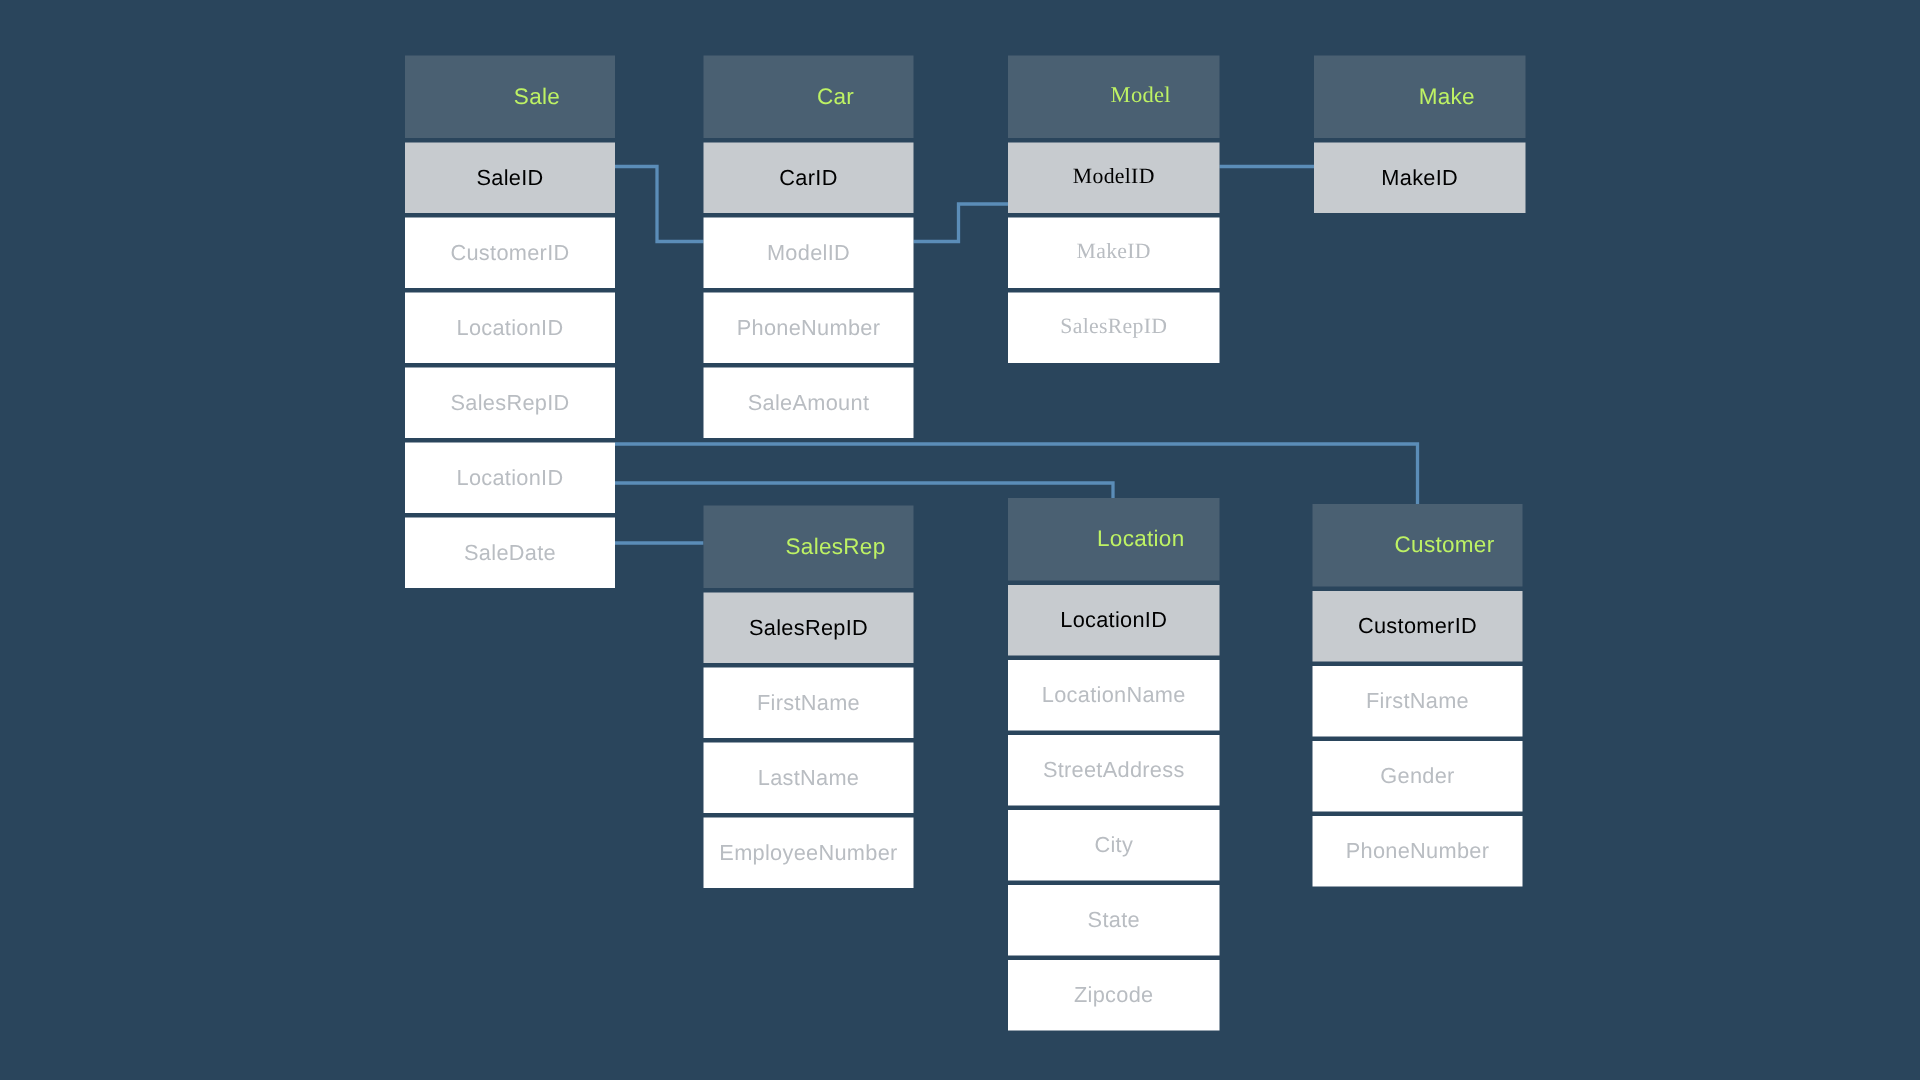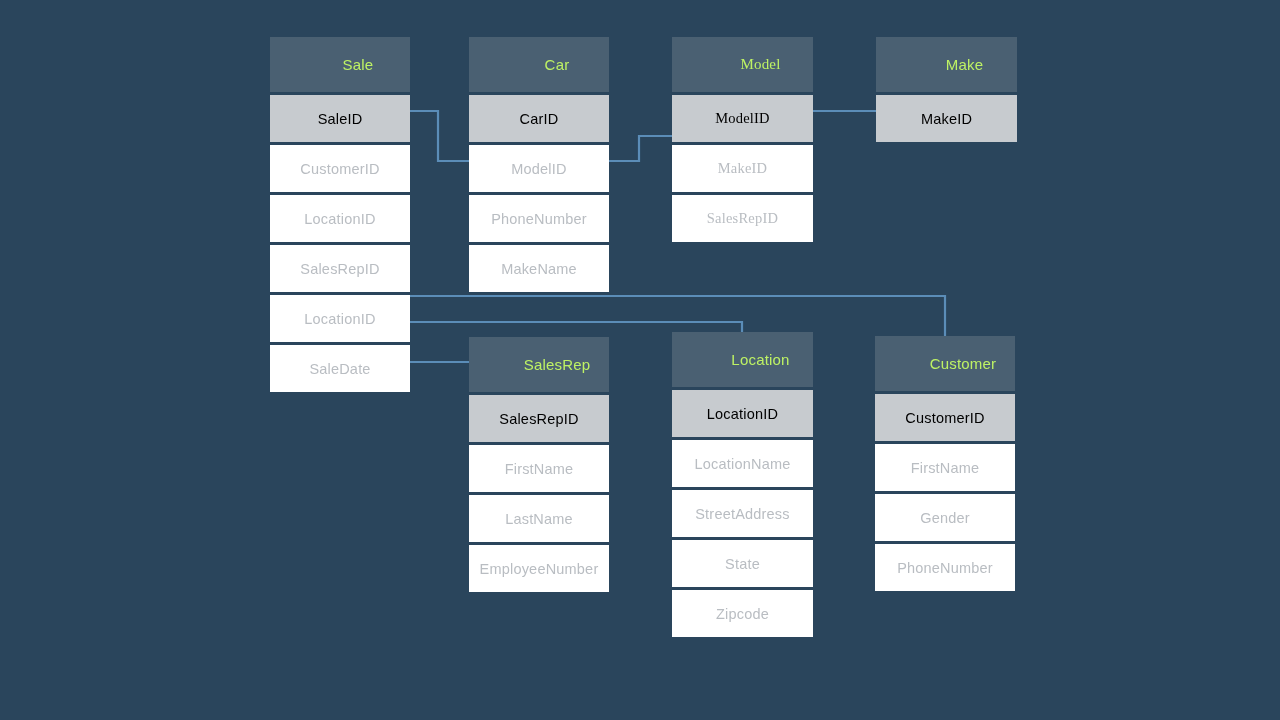--- a/index.html
+++ b/index.html
@@ -80,21 +80,21 @@
         <div class="field">LocationID</div>
         <div class="field">SalesRepID</div>
         <div class="field">LocationID</div>
         <div class="field">SaleDate</div>
       </div>
       <div class="entity" style="left: 469px; top: 37px; width: 140px;">
         <div class="entity-header">Car</div>
         <div class="field pk">CarID</div>
         <div class="field">ModelID</div>
         <div class="field">PhoneNumber</div>
-        <div class="field">MakeName</div>
+        <div class="field">SaleAmount</div>
       </div>
       <div class="entity" style="left: 672px; top: 37px; width: 141px; font-family: Liberation Serif, serif;">
         <div class="entity-header">Model</div>
         <div class="field pk">ModelID</div>
         <div class="field">MakeID</div>
         <div class="field">SalesRepID</div>
       </div>
       <div class="entity" style="left: 876px; top: 37px; width: 141px;">
         <div class="entity-header">Make</div>
         <div class="field pk">MakeID</div>
@@ -104,20 +104,21 @@
         <div class="field pk">SalesRepID</div>
         <div class="field">FirstName</div>
         <div class="field">LastName</div>
         <div class="field">EmployeeNumber</div>
       </div>
       <div class="entity" style="left: 672px; top: 332px; width: 141px;">
         <div class="entity-header">Location</div>
         <div class="field pk">LocationID</div>
         <div class="field">LocationName</div>
         <div class="field">StreetAddress</div>
+        <div class="field">City</div>
         <div class="field">State</div>
         <div class="field">Zipcode</div>
       </div>
       <div class="entity" style="left: 875px; top: 336px; width: 140px;">
         <div class="entity-header">Customer</div>
         <div class="field pk">CustomerID</div>
         <div class="field">FirstName</div>
         <div class="field">Gender</div>
         <div class="field">PhoneNumber</div>
       </div>

